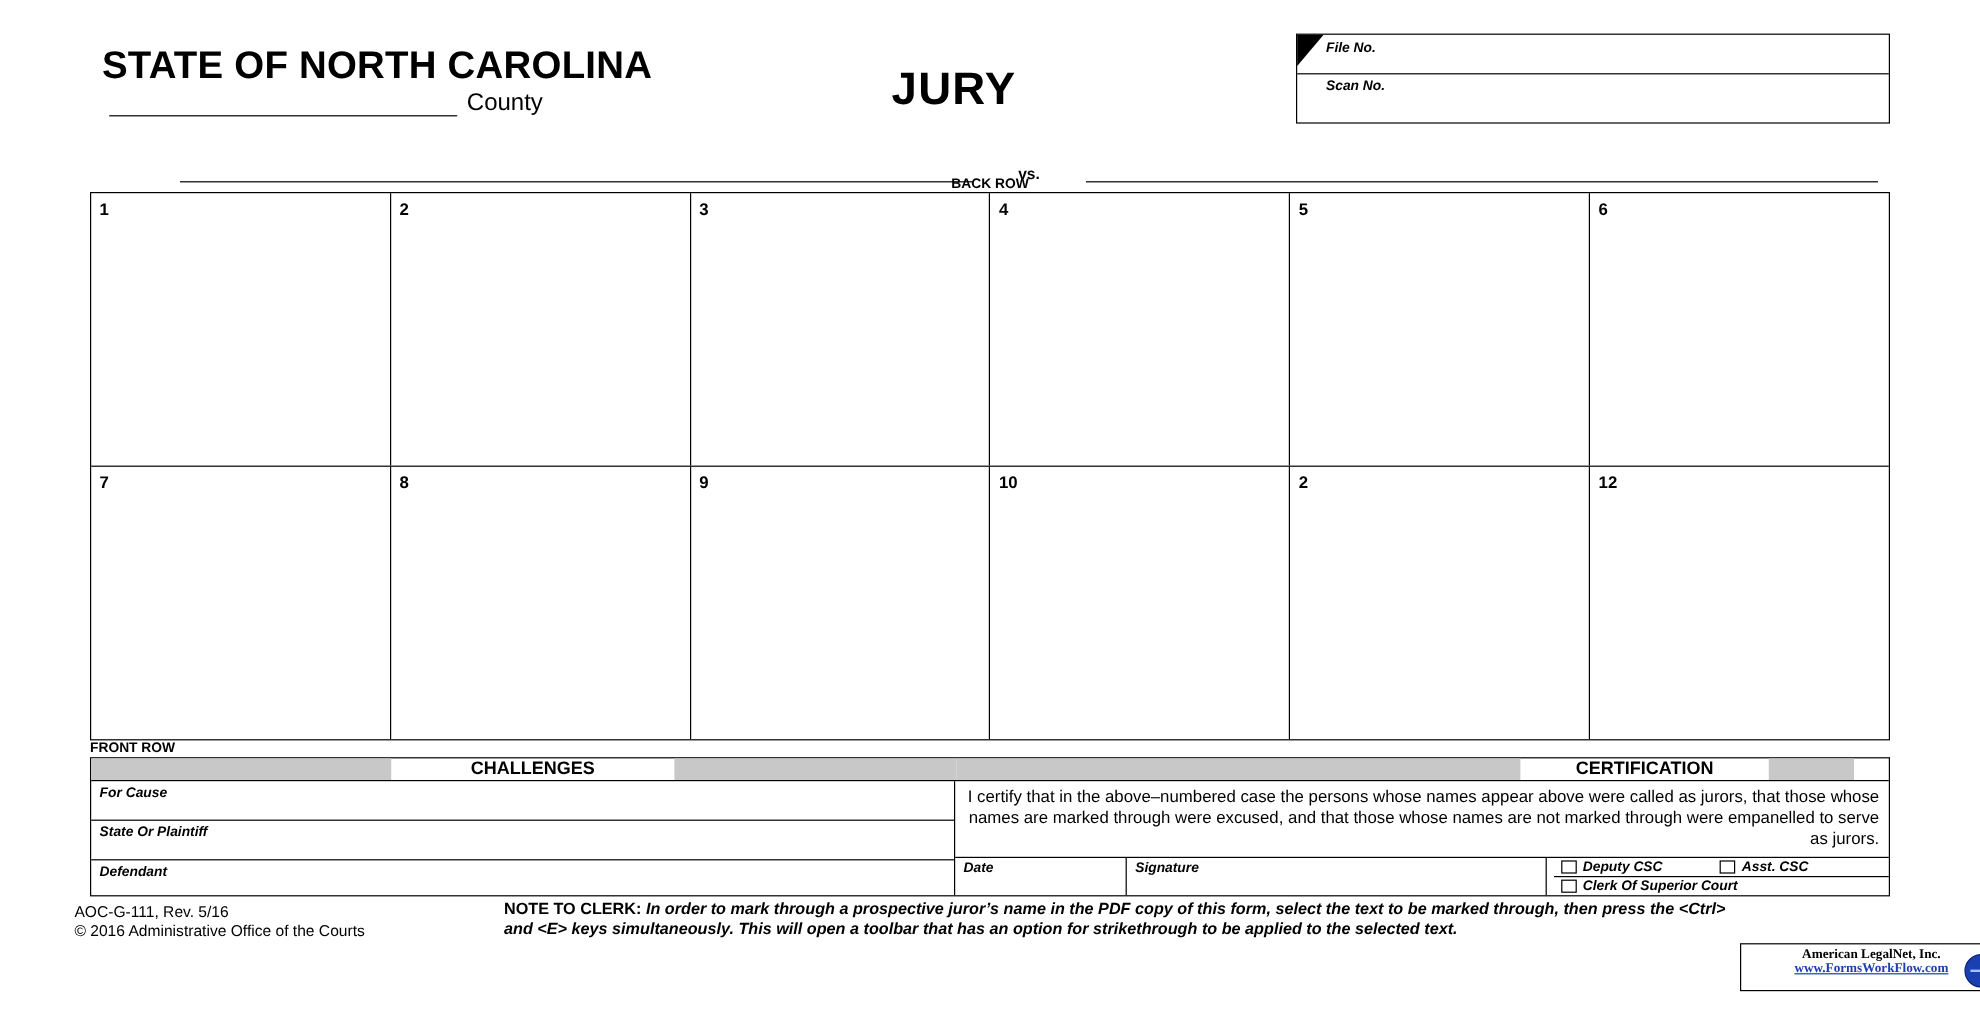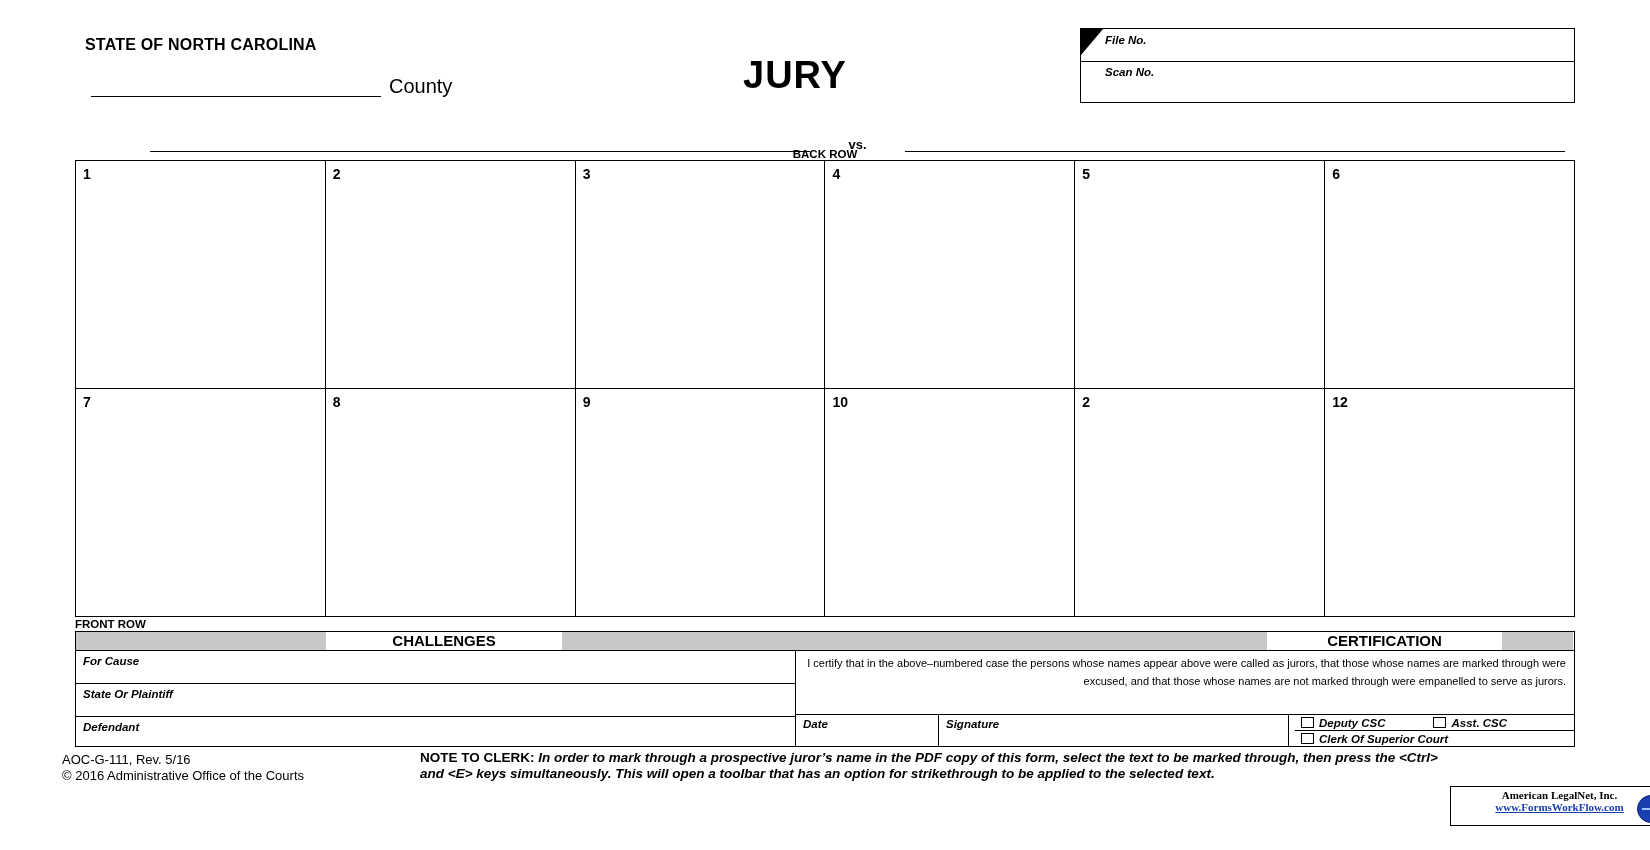--- a/index.html
+++ b/index.html
@@ -28,21 +28,21 @@
     position: absolute;
     left: 75px;
     top: 28px;
     width: 1500px;
     height: 110px;
   }
   .state-title {
     position: absolute;
     left: 10px;
     top: 8px;
-    font-size: 16px;
+    font-size: 32px;
     font-weight: bold;
     letter-spacing: 0.2px;
   }
   .county-line {
     position: absolute;
     left: 16px;
     top: 46px;
     display: flex;
     align-items: flex-end;
     justify-content: flex-end;
@@ -205,21 +205,21 @@
     text-align: center;
     font-size: 15px;
     font-weight: bold;
     line-height: 17px;
     box-sizing: border-box;
   }
   .b1 { width: 250px; }
   .b2 { width: 236px; }
   .b3 { width: 235px; }
   .b4 { width: 470px; }
-  .b5 { width: 235px; }
+  .b5 { width: 207px; }
   .b6 { width: 71px; }
 
   .lower {
     display: flex;
     height: 95px;
     text-align: right;
   }
   .lower-left {
     width: 720px;
     border-right: 1.5px solid #000;
@@ -244,21 +244,21 @@
   .lower-right {
     flex: 1 1 auto;
     position: relative;
     box-sizing: border-box;
   }
   .cert-text {
     position: absolute;
     left: 10px;
     top: 4px;
     right: 8px;
-    font-size: 11px;
+    font-size: 14px;
     line-height: 17.5px;
   }
   .sig-row {
     position: absolute;
     left: 0;
     bottom: 0;
     width: 100%;
     height: 32px;
     border-top: 1.5px solid #000;
     box-sizing: border-box;

